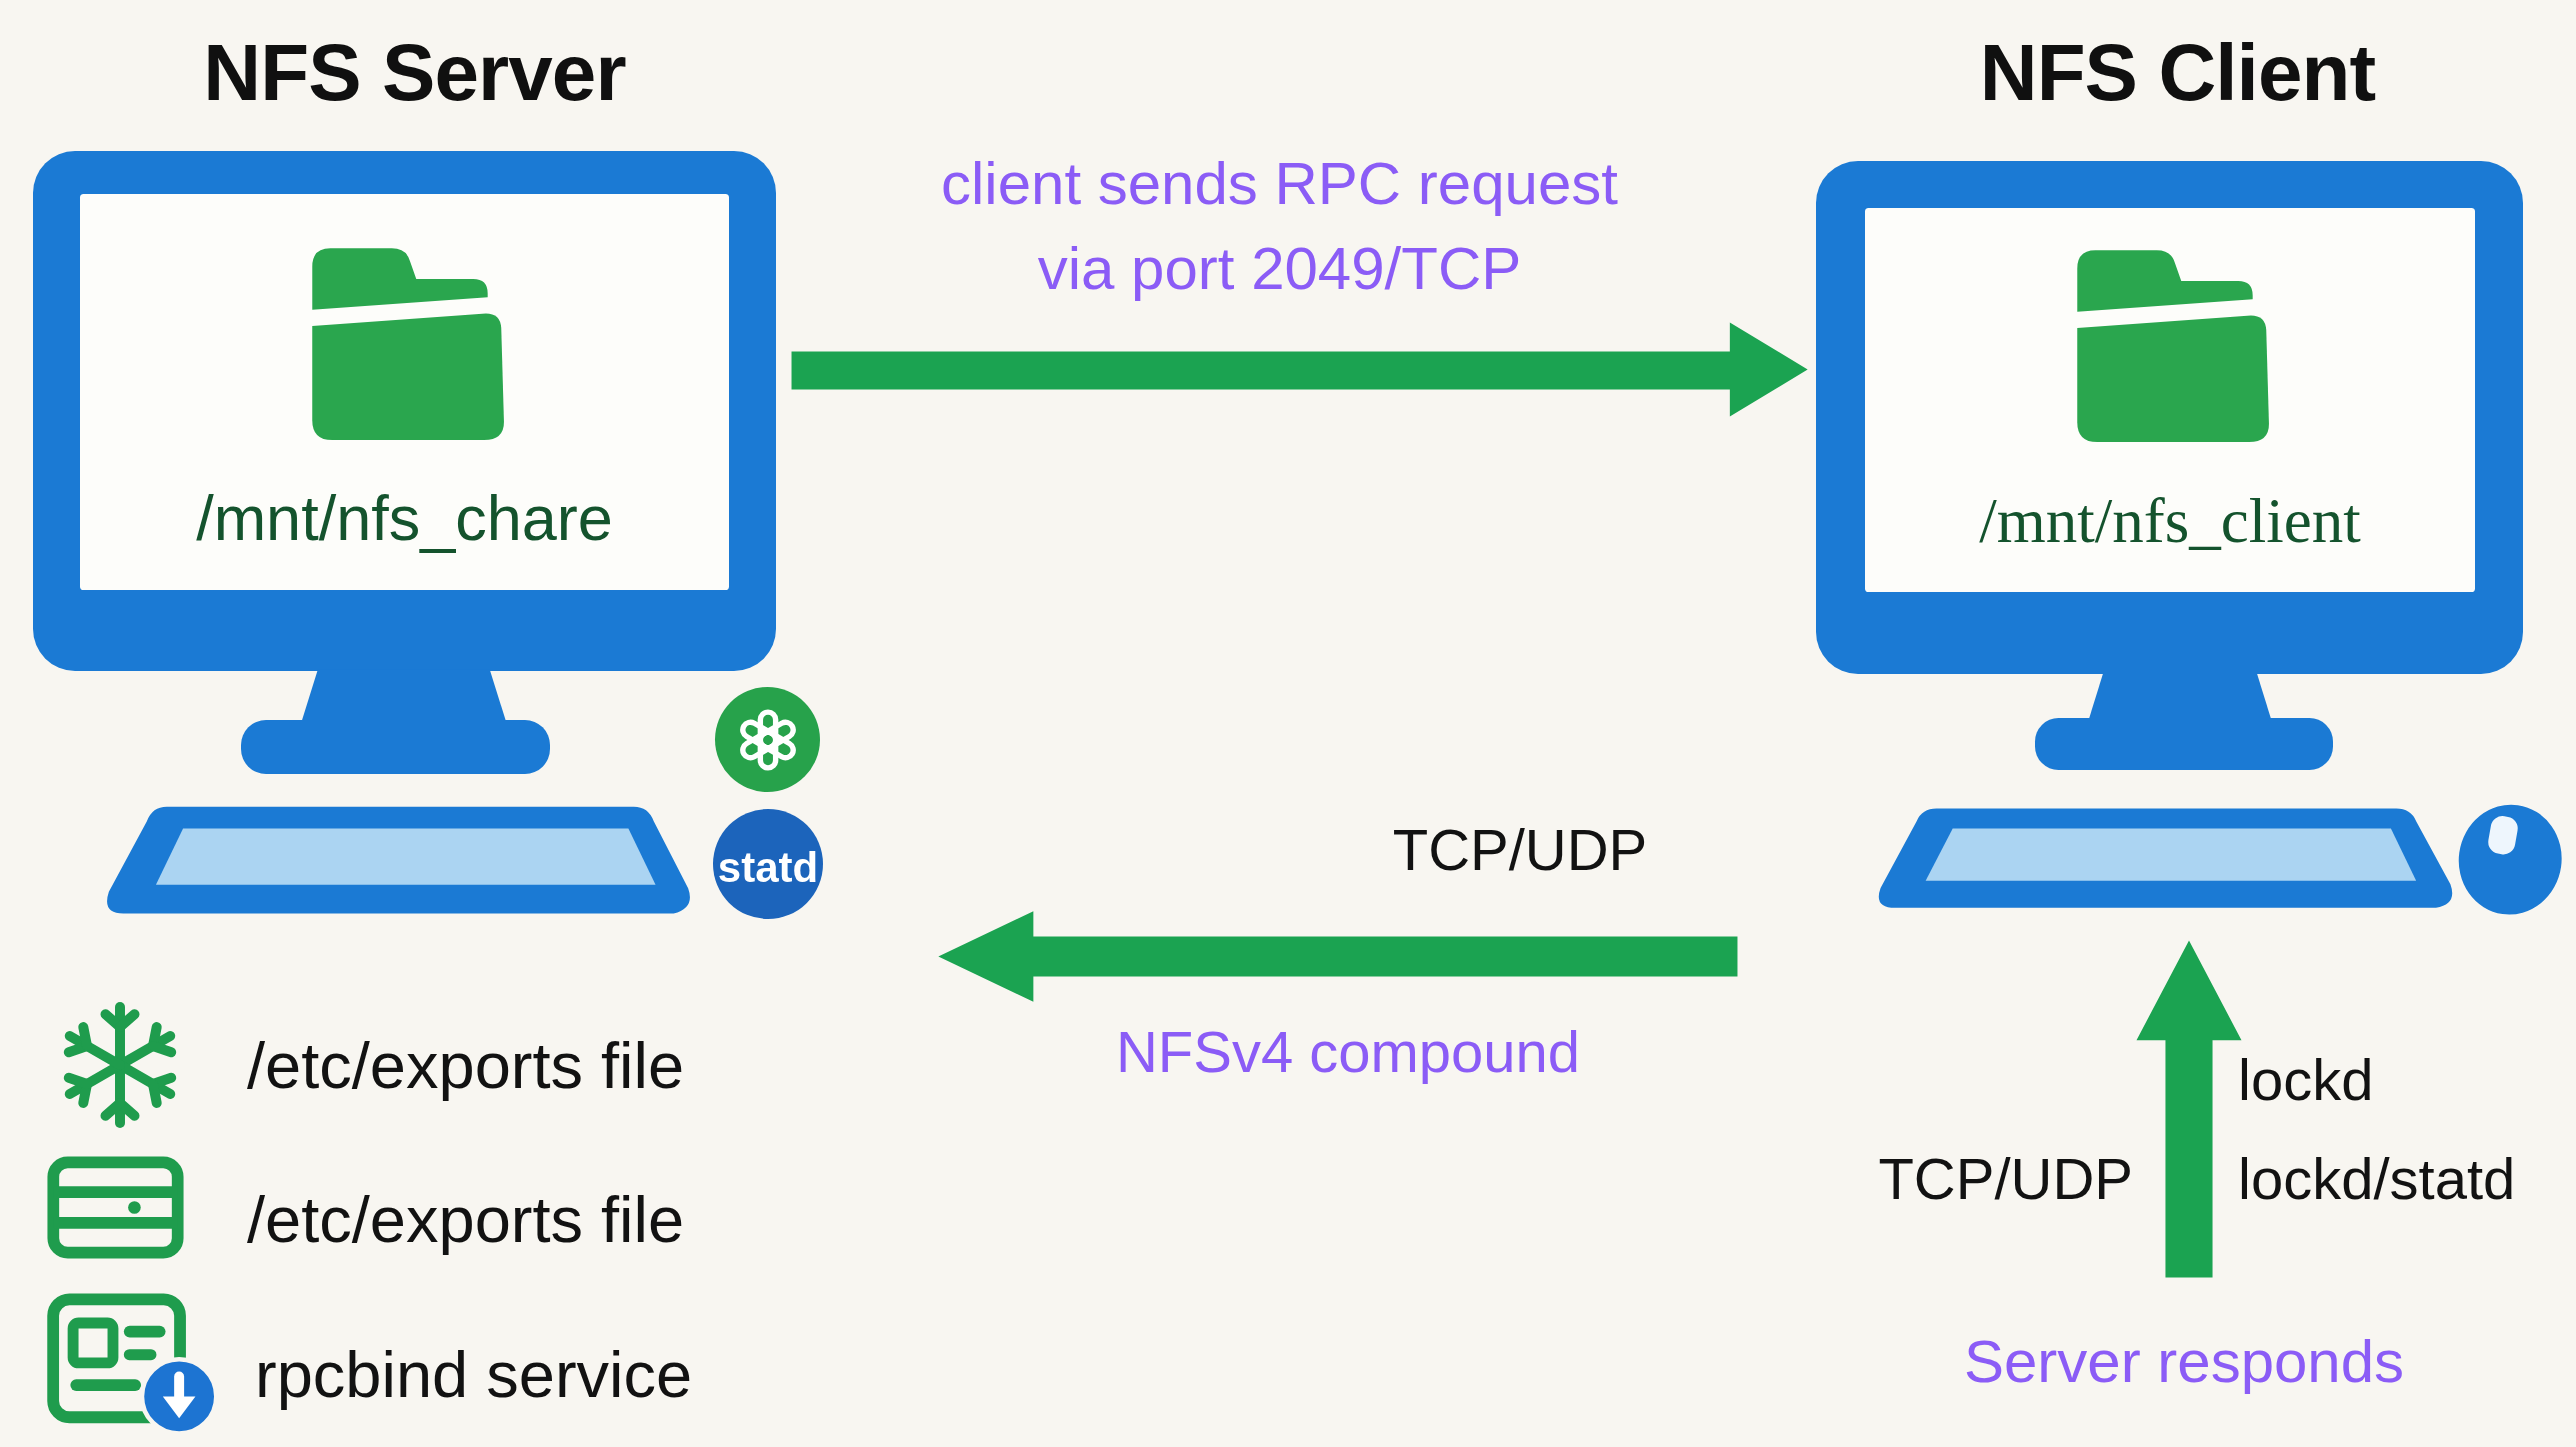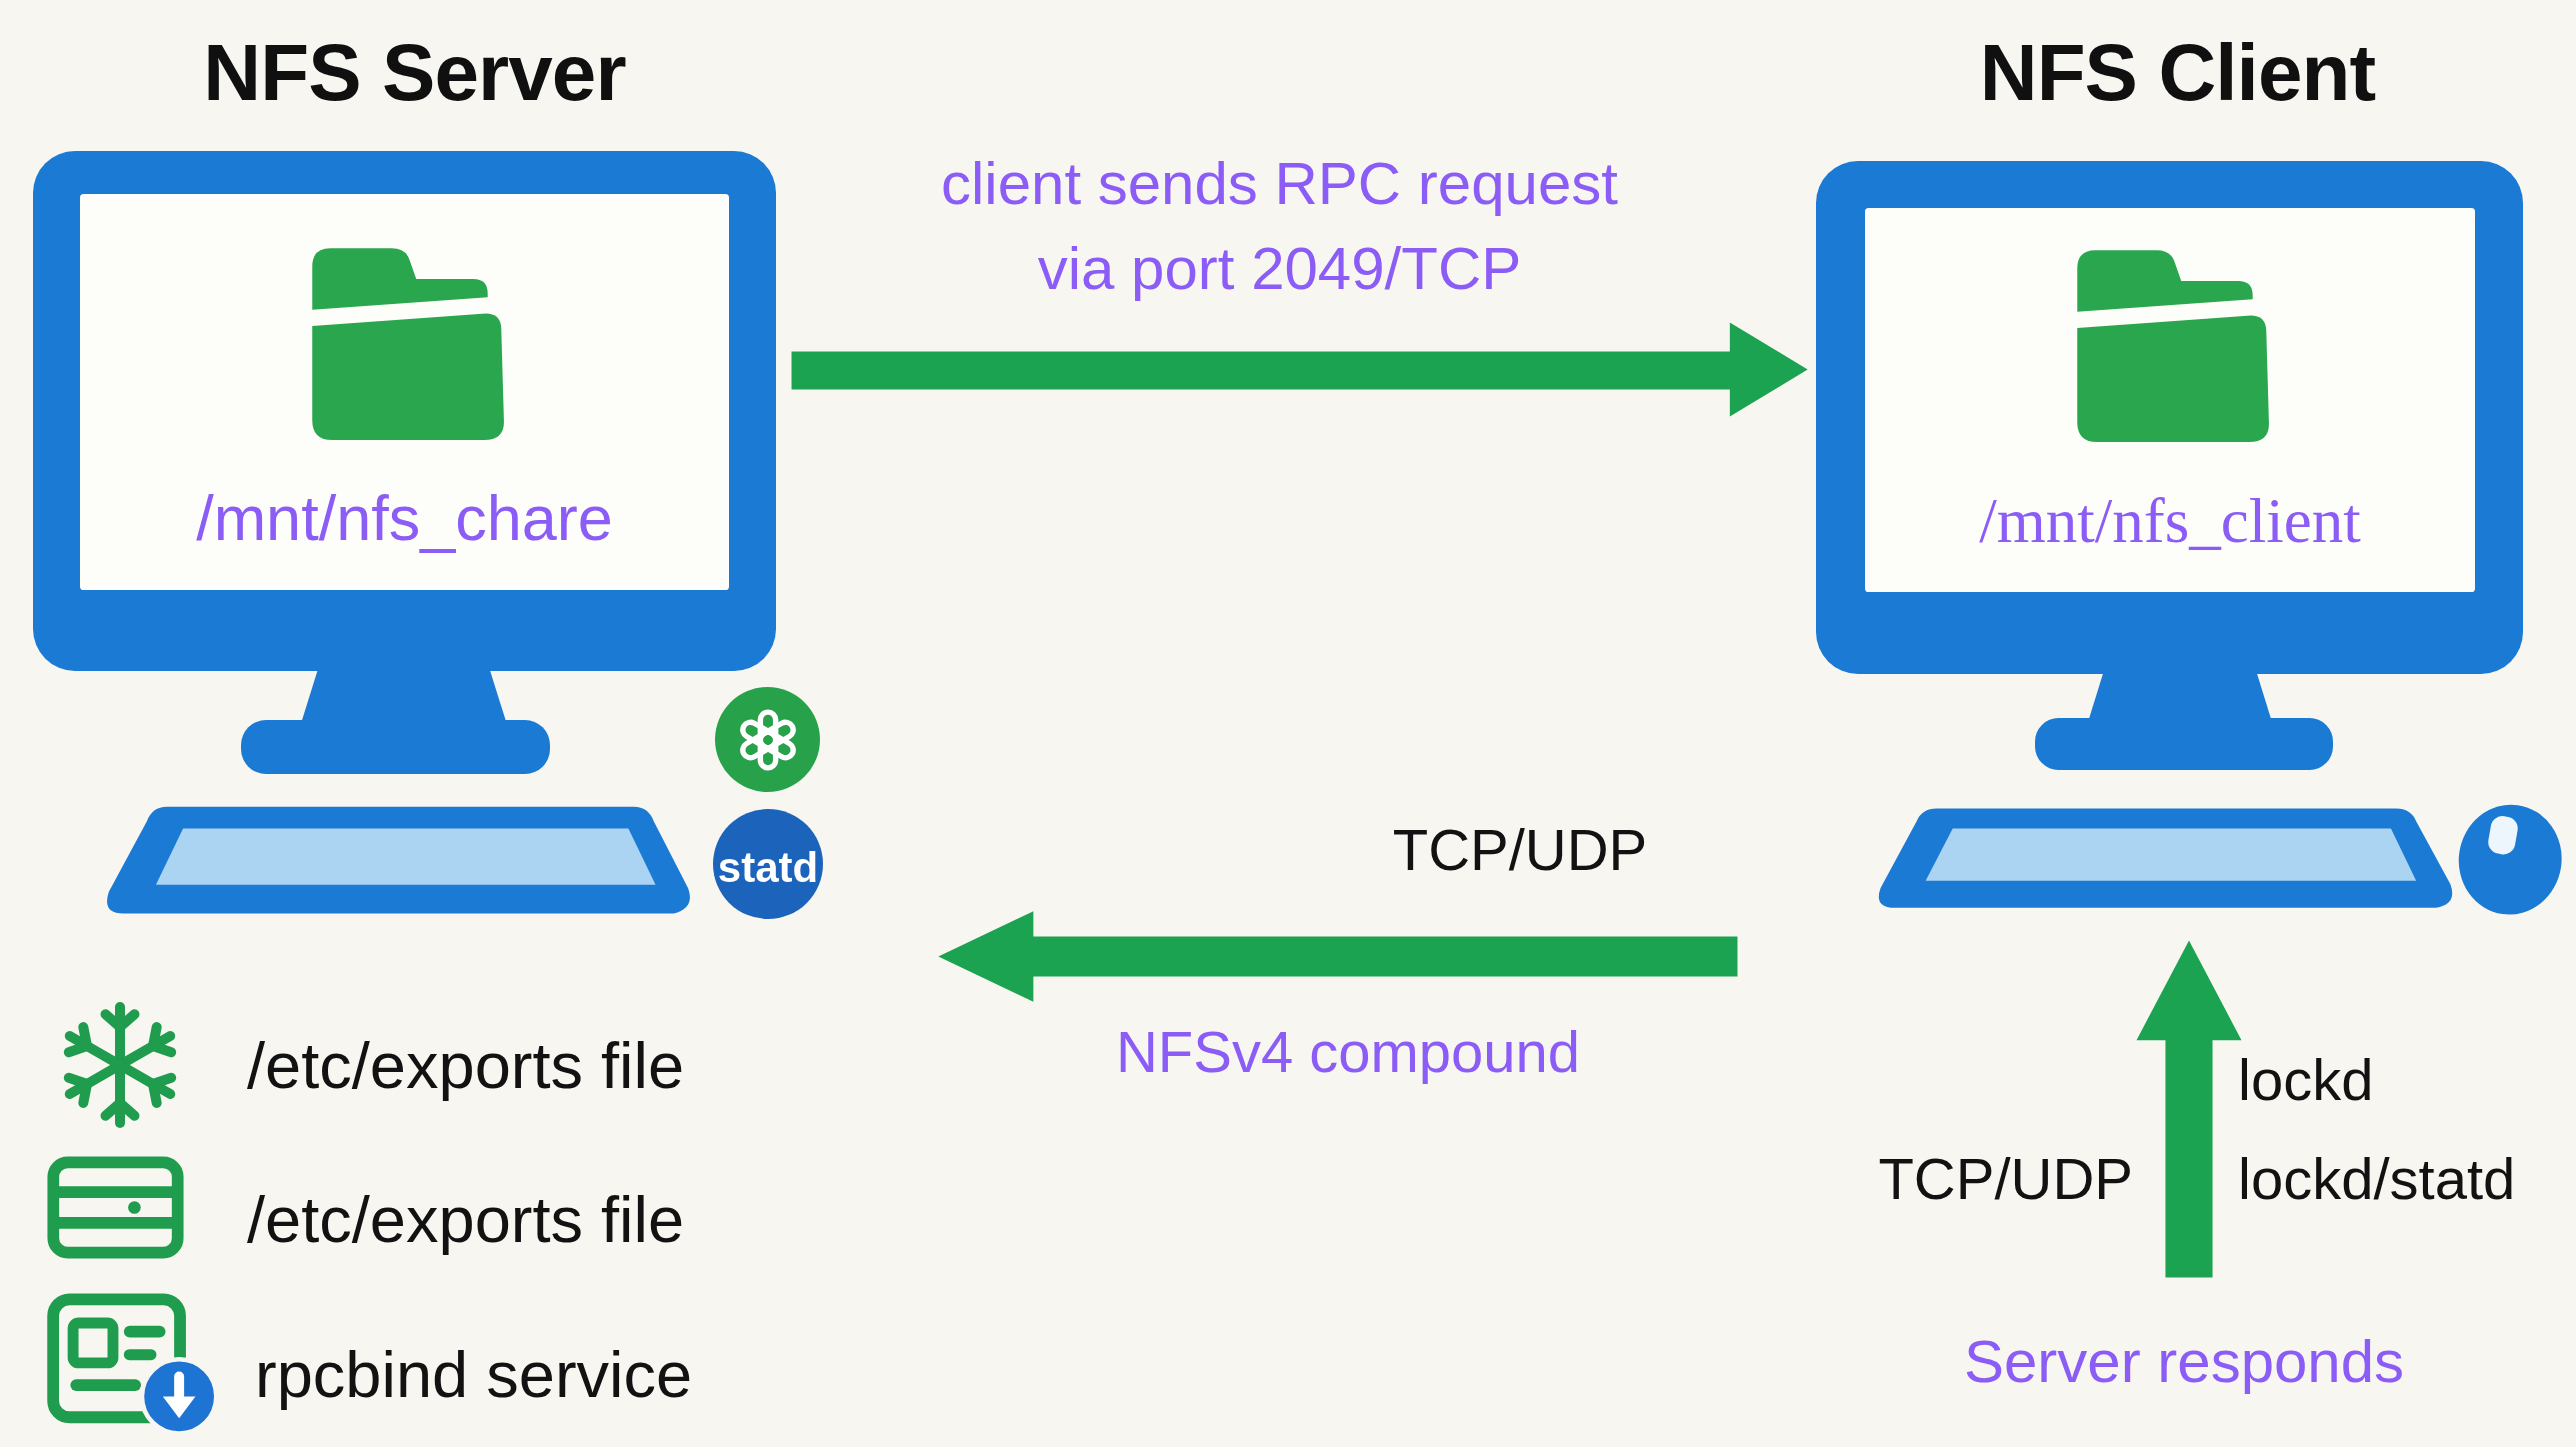--- a/index.html
+++ b/index.html
@@ -21,21 +21,21 @@
 
   
   .monitor-bezel{
     background:#1b7ad4;border-radius:42px;
   }
   .monitor-screen{
     background:#fdfdfa;border-radius:3.6px;
   }
   .mount-label{
     position:absolute;left:0;right:0;text-align:center;
-    font-size:63px;color:#8b5cf6;white-space:nowrap;
+    font-size:63px;color:#14532d;white-space:nowrap;
   }
 
   .stand-base{
     background:#1b7ad4;border-radius:25px;
   }
 
   
   .badge-circle{
     border-radius:50%;
     display:flex;align-items:center;justify-content:center;

